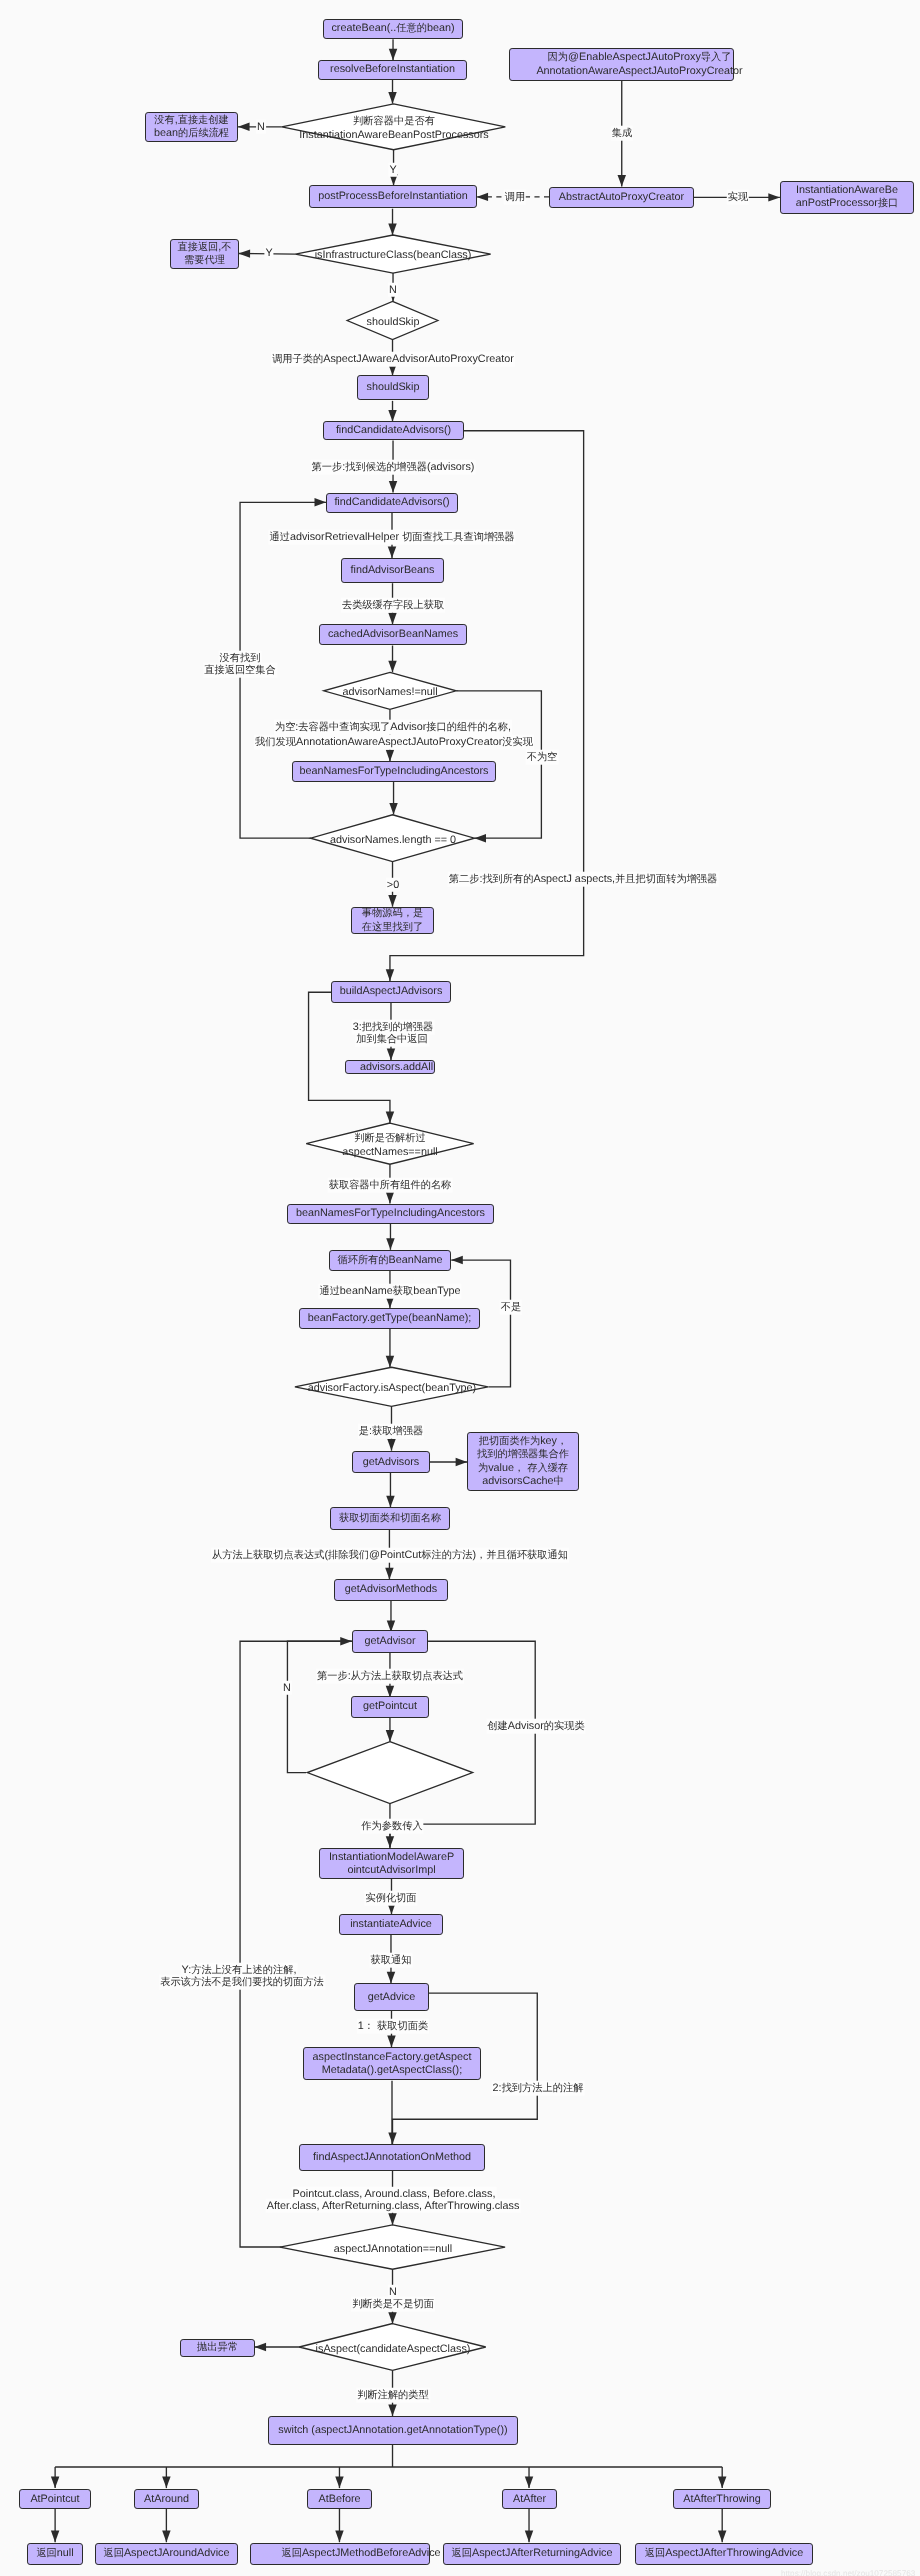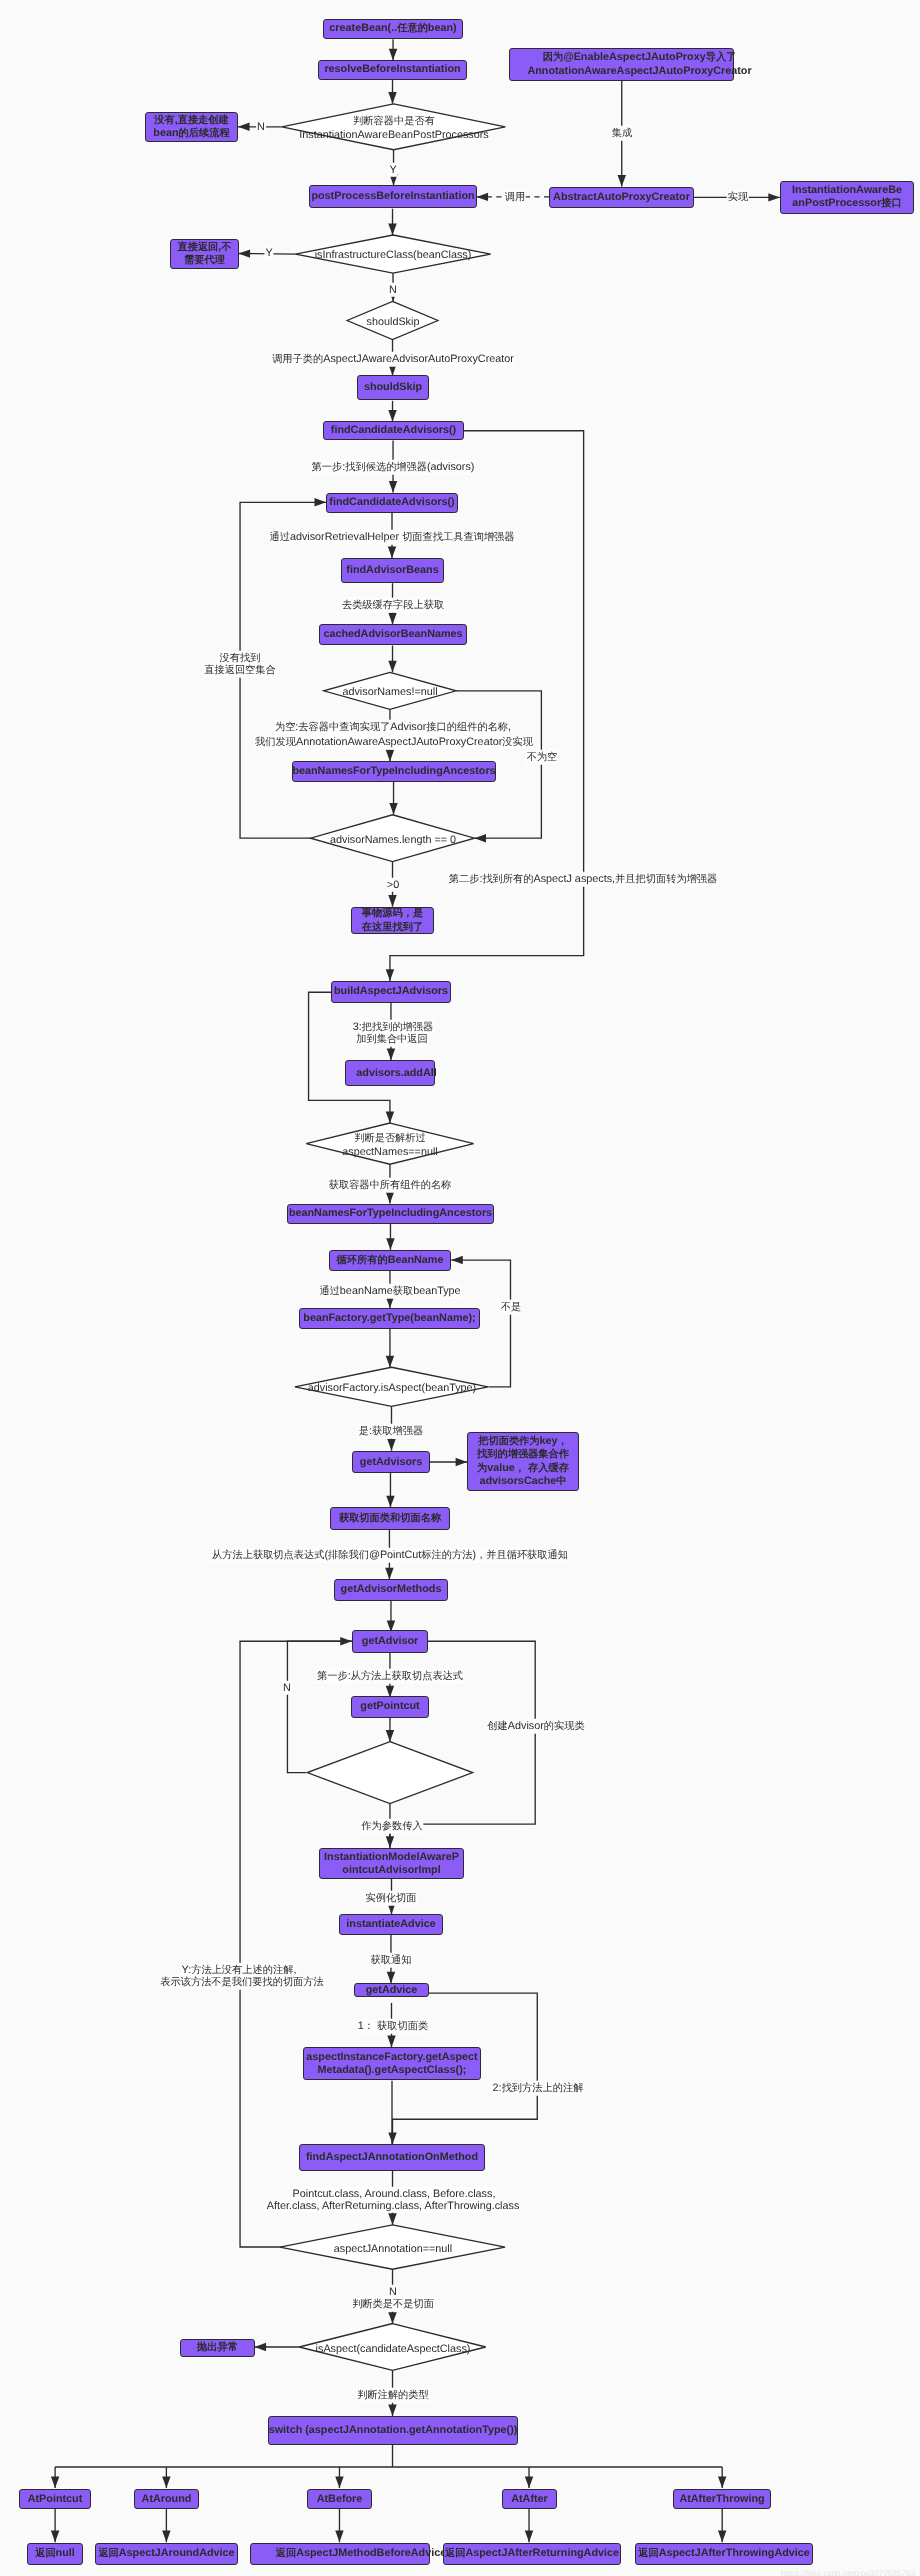--- a/index.html
+++ b/index.html
@@ -1,22 +1,22 @@
 <!DOCTYPE html>
 <html style="font-size:8.2px"><head>
 <meta charset="utf-8">
 <style>
 html,body{margin:0;padding:0;background:#fafafa;}
 #page{position:relative;width:920px;height:2583px;background:#fafafa;overflow:hidden;
       font-family:"Liberation Sans","DejaVu Sans",sans-serif;font-size:10.8px;color:#2b2b2b;-webkit-font-smoothing:antialiased;text-rendering:geometricPrecision;}
 #page i{font-style:normal;font-size:0.947em;line-height:1.18;}
 svg#wires{position:absolute;left:0;top:0;}
-.node{position:absolute;box-sizing:border-box;background:#8b5cf6;border:1.3px solid #2b2b2b;
+.node{position:absolute;box-sizing:border-box;background:#c4b5fd;border:1.3px solid #2b2b2b;
       border-radius:3.1px;display:flex;align-items:center;justify-content:center;
-      text-align:center;line-height:1.2;white-space:pre;font-weight:bold;}
+      text-align:center;line-height:1.2;white-space:pre;}
 .dnode{position:absolute;display:flex;align-items:center;justify-content:center;
       text-align:center;line-height:1.2;white-space:pre;pointer-events:none;}
 .lbl{position:absolute;text-align:center;line-height:1.2;white-space:pre;
       transform:translate(-50%,-50%);background:#fdfdfd;padding:0.5px 1px 1px;}
 #wm{position:absolute;color:#e4e4e4;font-size:8.2px;white-space:pre;}
 </style>
 </head>
 <body>
 
 <div id="page">
@@ -166,35 +166,35 @@
     <div class="node" style="left: 357px; top: 375px; width: 72px; height: 25px;"><span>shouldSkip</span></div>
     <div class="node" style="left: 323px; top: 421px; width: 141px; height: 19px;"><span>findCandidateAdvisors()</span></div>
     <div class="node" style="left: 326px; top: 493px; width: 132px; height: 19.6px;"><span>findCandidateAdvisors()</span></div>
     <div class="node" style="left: 341px; top: 558px; width: 103px; height: 25px;"><span>findAdvisorBeans</span></div>
     <div class="node" style="left: 319px; top: 624px; width: 148px; height: 21px;"><span>cachedAdvisorBeanNames</span></div>
     <div class="dnode" style="left: 225px; top: 671px; width: 330px; height: 43px;"><span>advisorNames!=null</span></div>
     <div class="node" style="left: 292px; top: 761px; width: 204px; height: 20.6px;"><span>beanNamesForTypeIncludingAncestors</span></div>
     <div class="dnode" style="left: 228px; top: 819px; width: 330px; height: 43px;"><span>advisorNames.length == 0</span></div>
     <div class="node" style="left: 351px; top: 907px; width: 83px; height: 27px;"><span><i>事物源码，是</i><br><i>在这里找到了</i></span></div>
     <div class="node" style="left: 331px; top: 981px; width: 120px; height: 21.6px;"><span>buildAspectJAdvisors</span></div>
-    <div class="node" style="left: 345px; top: 1060px; width: 90px; height: 26px; padding-left: 13px;"><span>advisors.addAll</span></div>
+    <div class="node" style="left: 345px; top: 1060px; width: 90px; height: 14px; padding-left: 13px;"><span>advisors.addAll</span></div>
     <div class="dnode" style="left: 225px; top: 1124px; width: 330px; height: 43px;"><span><i>判断是否解析过</i><br>aspectNames==null</span></div>
     <div class="node" style="left: 287px; top: 1204px; width: 207px; height: 19.6px;"><span>beanNamesForTypeIncludingAncestors</span></div>
     <div class="node" style="left: 329px; top: 1250px; width: 122px; height: 20.6px;"><span><i>循环所有的</i>BeanName</span></div>
     <div class="node" style="left: 299px; top: 1308px; width: 181px; height: 20.6px;"><span>beanFactory.getType(beanName);</span></div>
     <div class="dnode" style="left: 227px; top: 1367px; width: 330px; height: 43px;"><span>advisorFactory.isAspect(beanType)</span></div>
     <div class="node" style="left: 352px; top: 1451px; width: 78px; height: 22px;"><span>getAdvisors</span></div>
     <div class="node" style="left: 467px; top: 1432px; width: 112px; height: 59px;"><span><i>把切面类作为</i>key<i>，</i><br><i>找到的增强器集合作</i><br><i>为</i>value<i>，</i> <i>存入缓存</i><br>advisorsCache<i>中</i></span></div>
     <div class="node" style="left: 330px; top: 1507px; width: 120px; height: 23px;"><span><i>获取切面类和切面名称</i></span></div>
     <div class="node" style="left: 334px; top: 1579px; width: 114px; height: 21.6px;"><span>getAdvisorMethods</span></div>
     <div class="node" style="left: 352px; top: 1630px; width: 76px; height: 23px;"><span>getAdvisor</span></div>
     <div class="node" style="left: 351px; top: 1696px; width: 78px; height: 21.6px;"><span>getPointcut</span></div>
     <div class="node" style="left: 319px; top: 1848px; width: 145px; height: 31px;"><span>InstantiationModelAwareP<br>ointcutAdvisorImpl</span></div>
     <div class="node" style="left: 339px; top: 1914px; width: 104px; height: 20.6px;"><span>instantiateAdvice</span></div>
-    <div class="node" style="left: 354px; top: 1983px; width: 75px; height: 14px;"><span>getAdvice</span></div>
+    <div class="node" style="left: 354px; top: 1983px; width: 75px; height: 28px;"><span>getAdvice</span></div>
     <div class="node" style="left: 303px; top: 2047px; width: 178px; height: 33px;"><span>aspectInstanceFactory.getAspect<br>Metadata().getAspectClass();</span></div>
     <div class="node" style="left: 299px; top: 2144px; width: 186px; height: 27px;"><span>findAspectJAnnotationOnMethod</span></div>
     <div class="dnode" style="left: 228px; top: 2228px; width: 330px; height: 43px;"><span>aspectJAnnotation==null</span></div>
     <div class="node" style="left: 180px; top: 2339px; width: 75px; height: 17.5px;"><span><i>抛出异常</i></span></div>
     <div class="dnode" style="left: 228px; top: 2328px; width: 330px; height: 43px;"><span>isAspect(candidateAspectClass)</span></div>
     <div class="node" style="left: 268px; top: 2416px; width: 250px; height: 29px;"><span>switch (aspectJAnnotation.getAnnotationType())</span></div>
     <div class="node" style="left: 19px; top: 2489px; width: 72px; height: 20px;"><span>AtPointcut</span></div>
     <div class="node" style="left: 134px; top: 2489px; width: 65px; height: 20px;"><span>AtAround</span></div>
     <div class="node" style="left: 307px; top: 2489px; width: 65px; height: 20px;"><span>AtBefore</span></div>
     <div class="node" style="left: 502px; top: 2489px; width: 55px; height: 20px;"><span>AtAfter</span></div>

